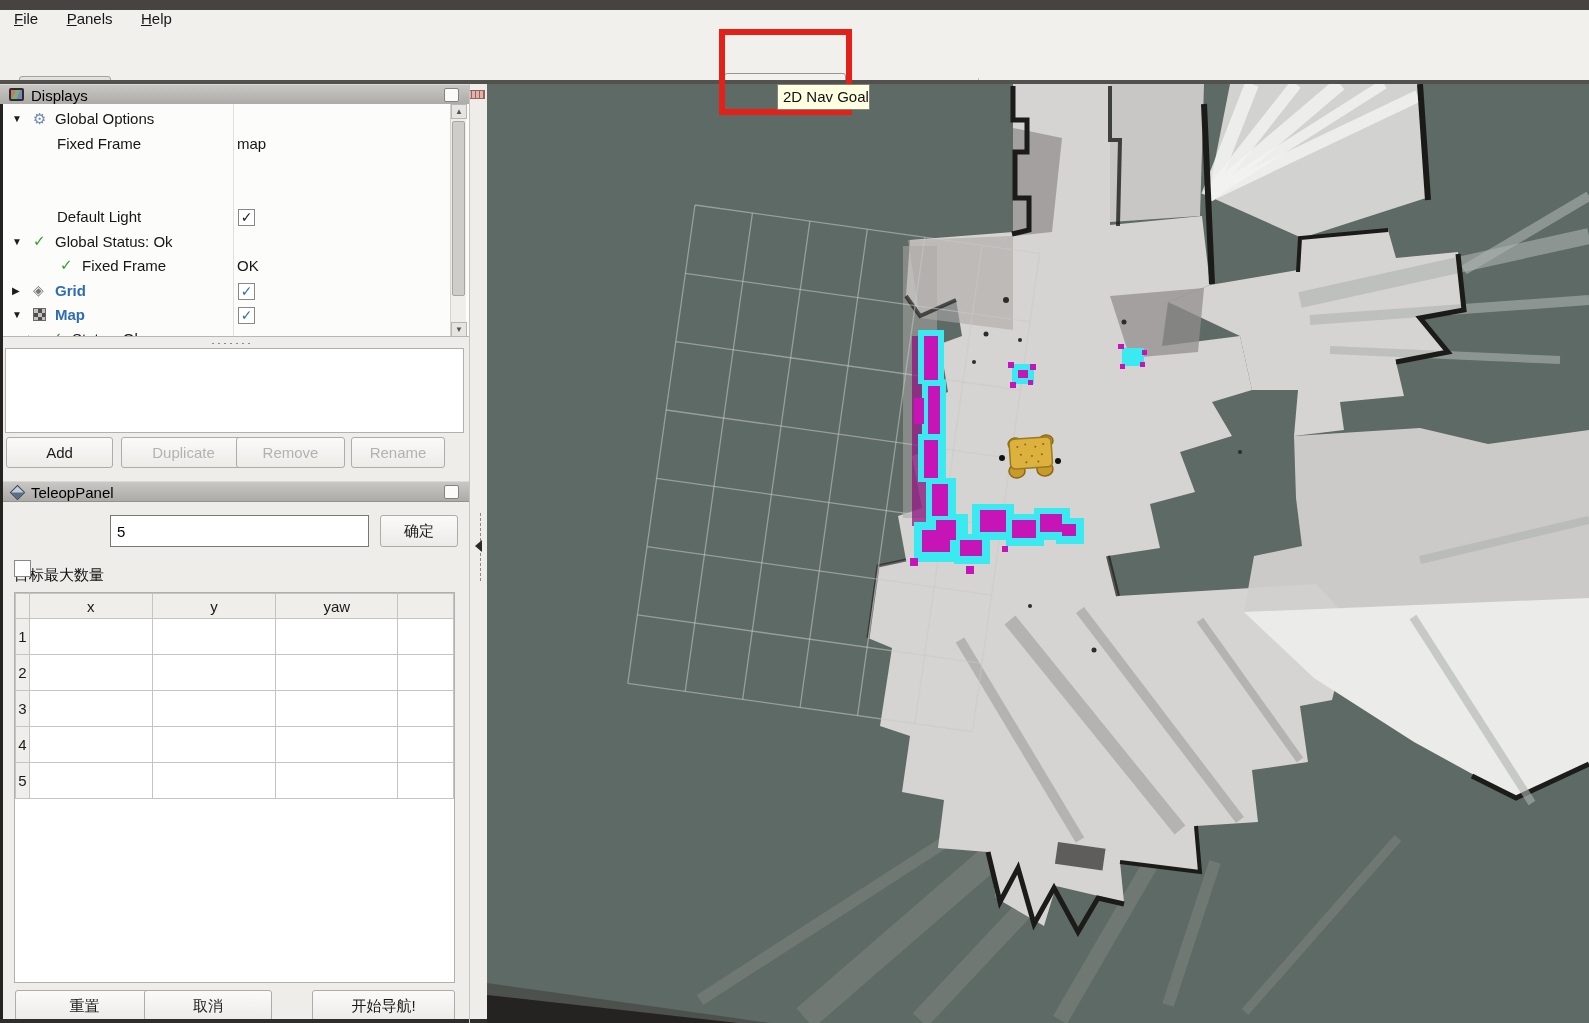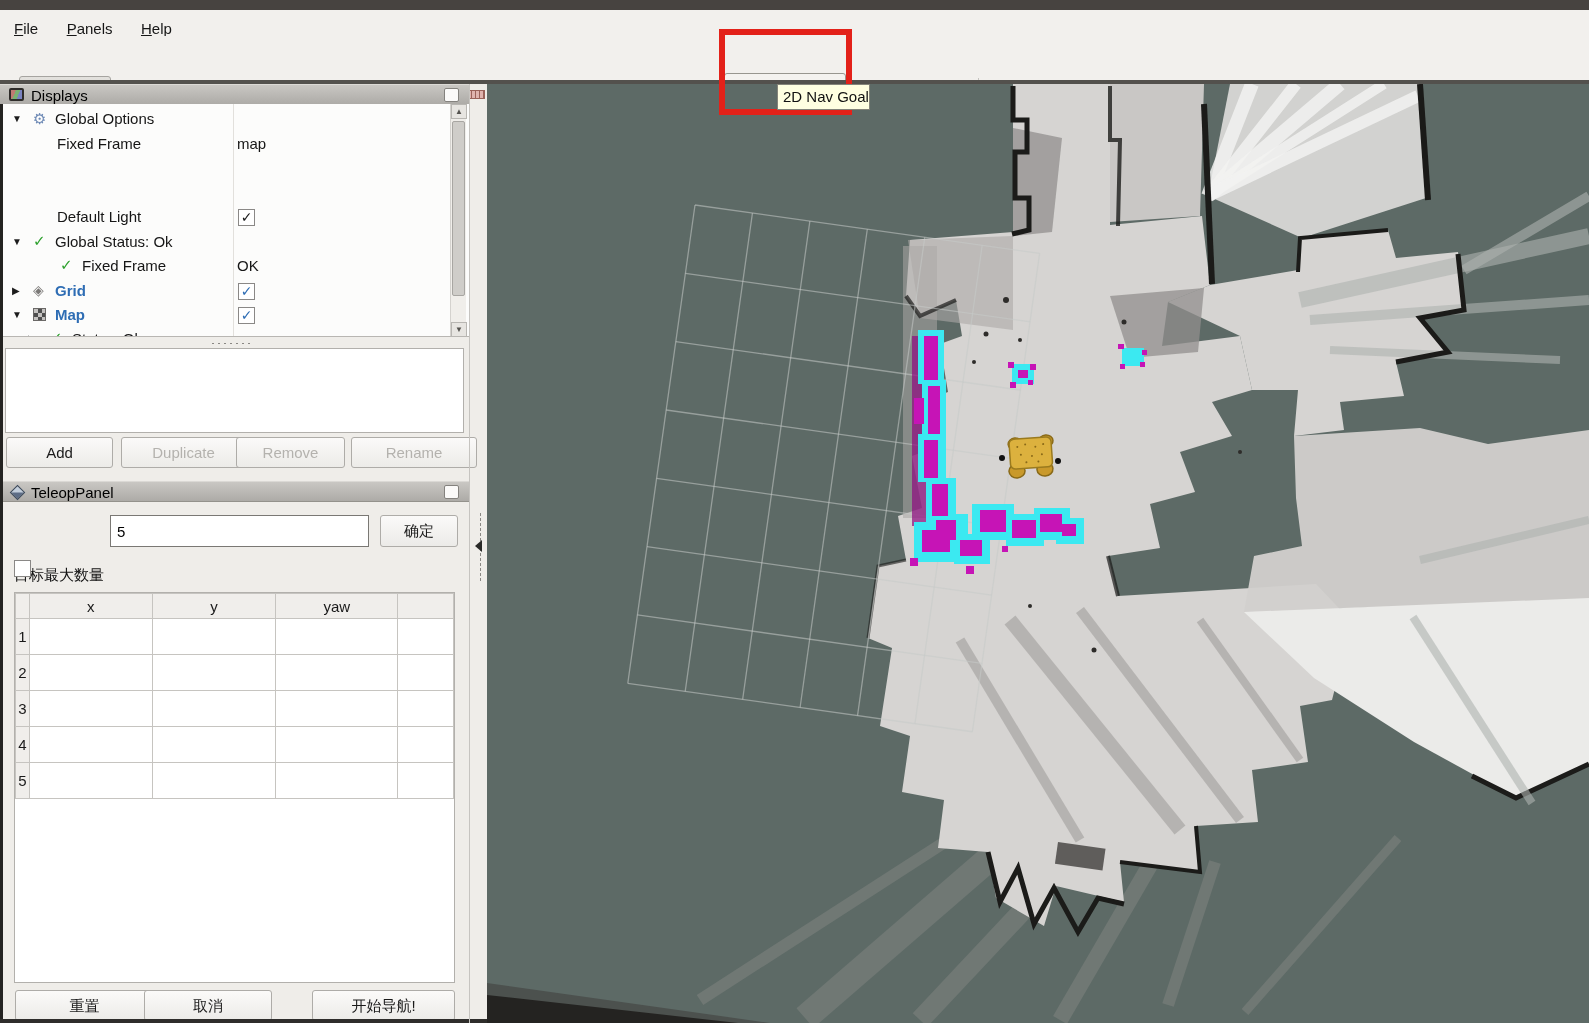--- a/index.html
+++ b/index.html
@@ -3,21 +3,21 @@
 <meta charset="utf-8">
 <style>
   * { box-sizing: border-box; margin: 0; padding: 0; }
   html,body { width:1589px; height:1023px; overflow:hidden; }
   body { position:relative; font-family:"Liberation Sans","DejaVu Sans",sans-serif; background:#efede9; color:#1a1a1a; }
   .abs { position:absolute; }
 
   
   .titlebar { left:0; top:0; width:1589px; height:10px; background:#474340; }
   .menubar { left:0; top:10px; width:1589px; height:26px; background:#f2f0ed; }
-  .menu-item { display:inline-block; font-size:15px; padding:10px 10px; margin-left:4px; color:#161616; cursor:default; }
+  .menu-item { display:inline-block; font-size:15px; padding:0 10px; margin-left:4px; color:#161616; cursor:default; }
   .menu-item::first-letter { text-decoration:underline; }
   .toolbar { left:0; top:36px; width:1589px; height:44px; background:#f2f0ed; }
   .toolbar-sep-line { left:0; top:80px; width:1589px; height:4px; background:#53514d; }
   .drag-dots { left:7px; top:44px; width:8px; height:28px;
       background-image:radial-gradient(#9a9894 1px, transparent 1.2px); background-size:4px 4px; }
   .tb-item { position:absolute; display:flex; align-items:center; gap:7px; font-size:15px; color:#222; height:26px; }
   .tb-btn-selected { position:absolute; display:flex; align-items:center; gap:7px; font-size:15px; color:#222;
       background:linear-gradient(#e3e1dd,#d6d4d0); border:1px solid #a6a4a0; border-radius:3px; padding:0 12px; }
   .tb-btn-hover { position:absolute; display:flex; align-items:center; justify-content:center; gap:7px; font-size:15px; color:#222;
       background:#f4f2ef; border:1px solid #98968f; border-radius:3px; }
@@ -256,21 +256,21 @@
     <div class="sbtn" style="bottom:0;">▼</div>
   </div>
 </div>
 
 <div class="abs hsplit-dots"></div>
 <div class="abs help-box"></div>
 
 <div class="btn" style="left:6px; top:437px; width:107px;">Add</div>
 <div class="btn disabled" style="left:121px; top:437px; width:125px;">Duplicate</div>
 <div class="btn disabled" style="left:236px; top:437px; width:109px;">Remove</div>
-<div class="btn disabled" style="left:351px; top:437px; width:126px;">Rename</div>
+<div class="btn disabled" style="left:351px; top:437px; width:94px;">Rename</div>
 
 <div class="panel-header" style="top:481px;">
   <span class="diamond-ico"></span>
   <span class="panel-title">TeleopPanel</span>
   <span class="float-btn"></span>
 </div>
 
 <span class="tp-label" style="left:14px; top:522px;">目标最大数量</span>
 <input class="tp-input" type="text" value="5" style="">
 <div class="btn" style="left:380px; top:515px; width:78px; height:32px; line-height:30px;">确定</div>

